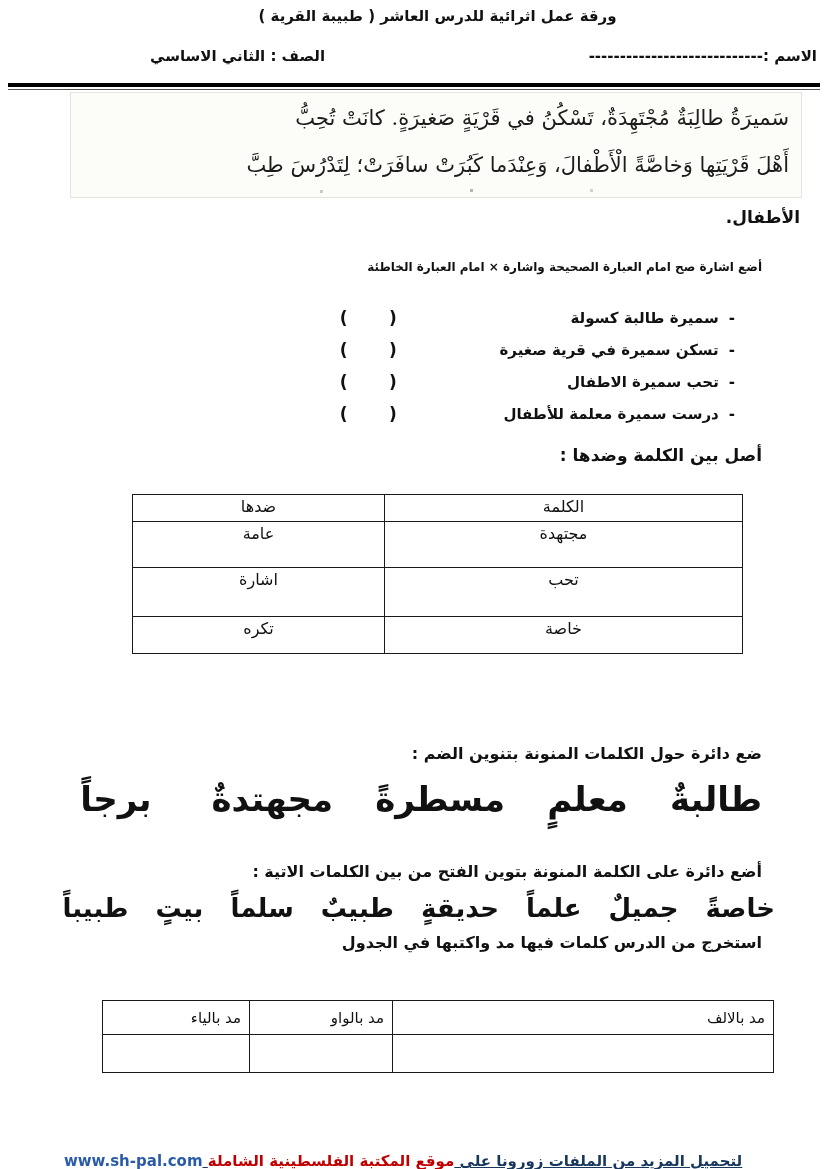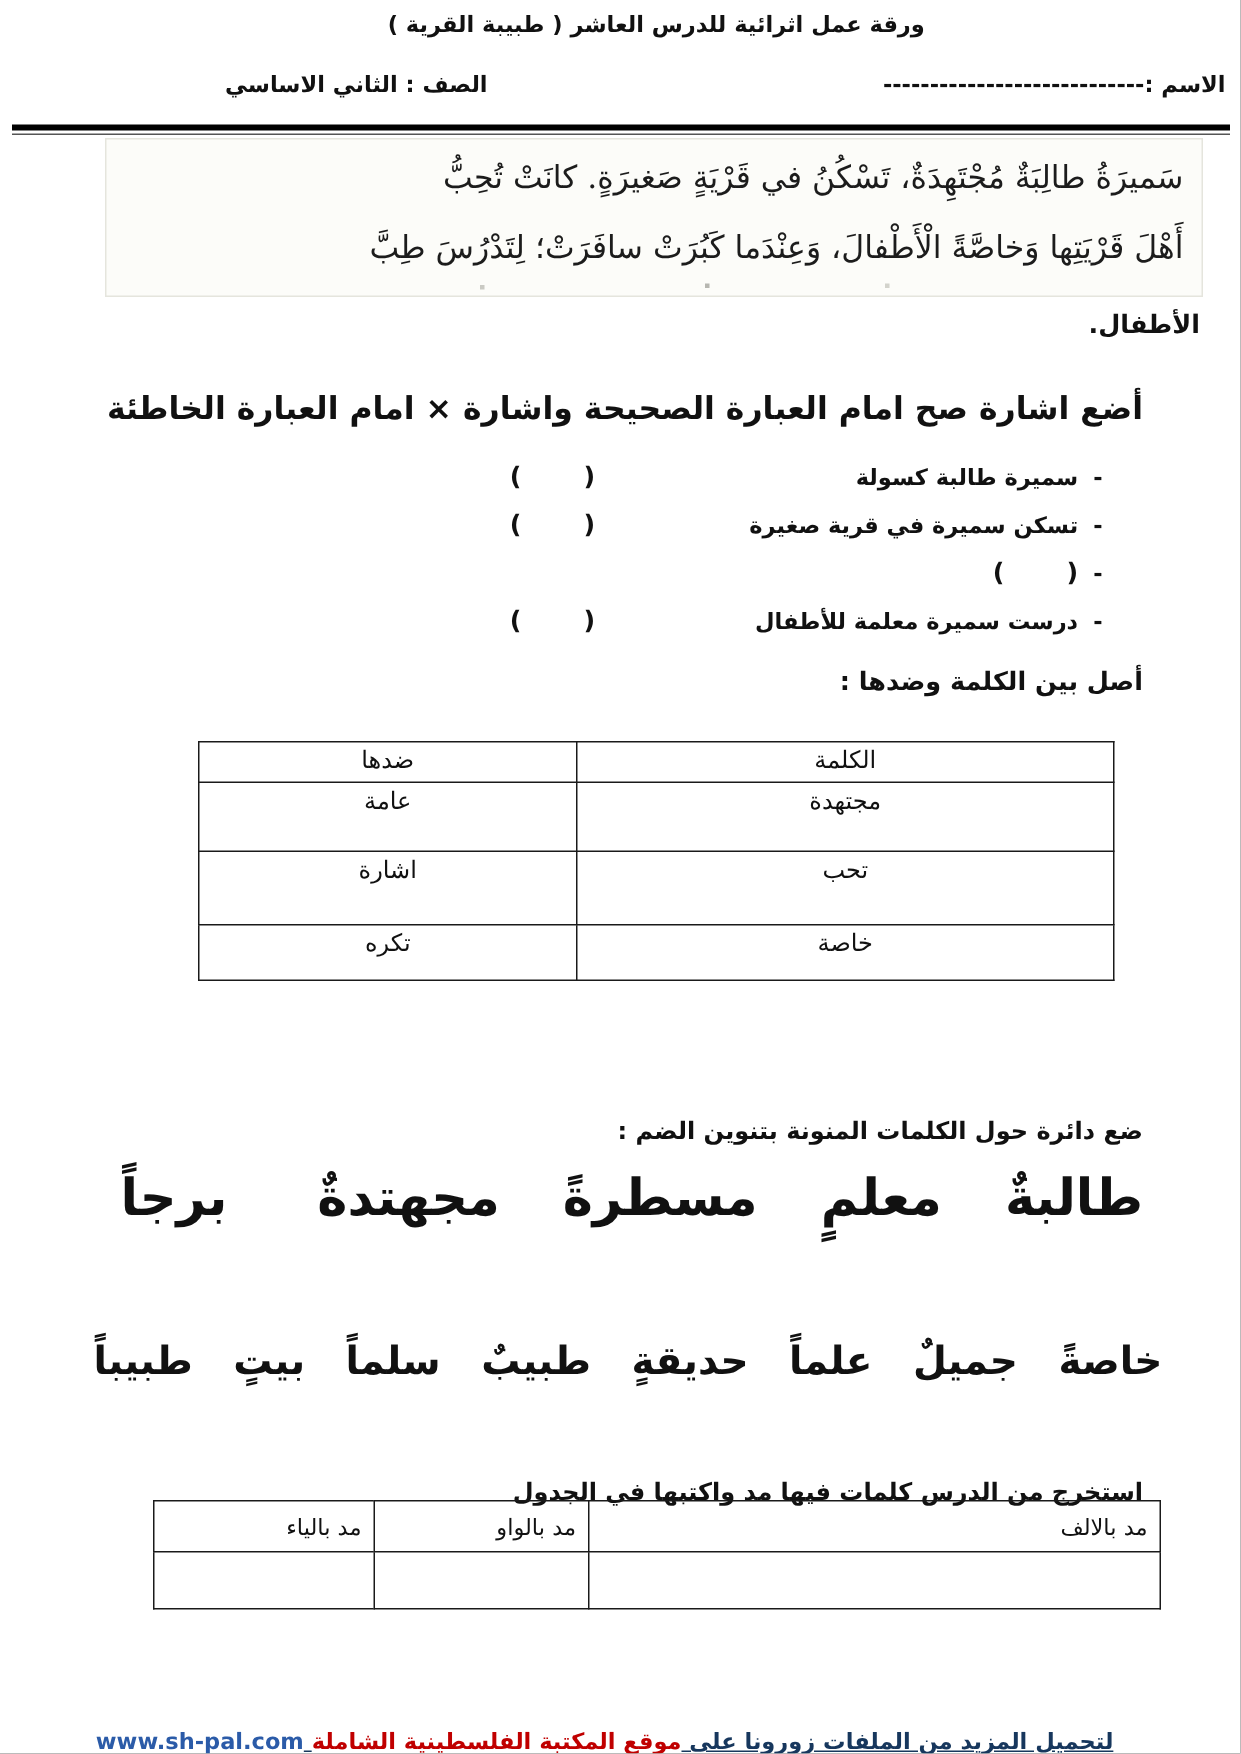--- a/index.html
+++ b/index.html
@@ -40,21 +40,21 @@
     padding:2px 12px 0 10px;
     font-family:"DejaVu Serif","DejaVu Sans",sans-serif;
     font-size:21px;line-height:47px;text-align:right;color:#1c1c1c;
   }
   .scan-artifact{
     position:absolute;bottom:5px;right:45%;width:3px;height:3px;background:#9a9a94;opacity:.7;
     box-shadow:-150px 1px 0 #b5b5ae,120px 0 0 #c2c2ba;
   }
   .passage-tail{position:absolute;top:207px;right:27px;font-size:17px;font-weight:bold;}
   
-  .tf-instruction{position:absolute;top:260px;right:65px;font-size:21px;font-weight:bold;}
+  .tf-instruction{position:absolute;top:260px;right:65px;font-size:12px;font-weight:bold;}
   .tf-list{position:absolute;top:302px;right:92px;width:560px;}
   .tf-row{display:flex;align-items:center;height:32px;font-size:15px;font-weight:bold;}
   .tf-bullet{margin-left:10px;}
   .tf-text{width:322px;}
   .tf-mark{white-space:pre;font-size:17px;}
   
   .match-instruction{position:absolute;top:445px;right:65px;font-size:17px;font-weight:bold;}
   .table1{
     position:absolute;top:494px;right:84px;width:610px;
     border-collapse:collapse;table-layout:fixed;
@@ -77,21 +77,21 @@
     display:flex;gap:42px;align-items:flex-start;
     font-size:34px;font-weight:bold;
   }
   .damma-words .w-last{margin-right:18px;}
   .fatha-instruction{position:absolute;top:862px;right:65px;font-size:16px;font-weight:bold;}
   .fatha-words{
     position:absolute;top:893px;right:52px;
     display:flex;gap:27px;align-items:flex-start;
     font-size:26px;font-weight:bold;
   }
-  .madd-instruction{position:absolute;top:985px;right:65px;font-size:16px;font-weight:bold;}
+  .madd-instruction{position:absolute;top:933px;right:65px;font-size:16px;font-weight:bold;}
   .table2{
     position:absolute;top:1000px;right:53px;width:671px;
     border-collapse:collapse;table-layout:fixed;
   }
   .table2 td,.table2 th{
     border:1.5px solid #1a1a1a;text-align:right;vertical-align:middle;
     font-size:15px;font-weight:normal;padding:0 8px;box-sizing:border-box;
   }
   .table2 .col-alif{width:381px;}
   .table2 .col-waw{width:143px;}
@@ -137,20 +137,21 @@
       <span class="tf-text">سميرة طالبة كسولة</span>
       <span class="tf-mark">(       )</span>
     </div>
     <div class="tf-row">
       <span class="tf-bullet">-</span>
       <span class="tf-text">تسكن سميرة في قرية صغيرة</span>
       <span class="tf-mark">(       )</span>
     </div>
     <div class="tf-row">
       <span class="tf-bullet">-</span>
+      <span class="tf-text">تحب سميرة الاطفال</span>
       <span class="tf-mark">(       )</span>
     </div>
     <div class="tf-row">
       <span class="tf-bullet">-</span>
       <span class="tf-text">درست سميرة معلمة للأطفال</span>
       <span class="tf-mark">(       )</span>
     </div>
   </div>
 
   <div class="match-instruction">أصل بين الكلمة وضدها  :</div>
@@ -179,20 +180,21 @@
 
   <div class="damma-instruction">ضع دائرة حول  الكلمات المنونة بتنوين الضم  :</div>
   <div class="damma-words">
     <span>طالبةٌ</span>
     <span>معلمٍ</span>
     <span>مسطرةً</span>
     <span>مجهتدةٌ</span>
     <span class="w-last">برجاً</span>
   </div>
 
+  <div class="fatha-instruction">أضع دائرة على الكلمة المنونة بتوين الفتح من بين الكلمات الاتية :</div>
   <div class="fatha-words">
     <span>خاصةً</span>
     <span>جميلٌ</span>
     <span>علماً</span>
     <span>حديقةٍ</span>
     <span>طبيبٌ</span>
     <span>سلماً</span>
     <span>بيتٍ</span>
     <span>طبيباً</span>
   </div>

